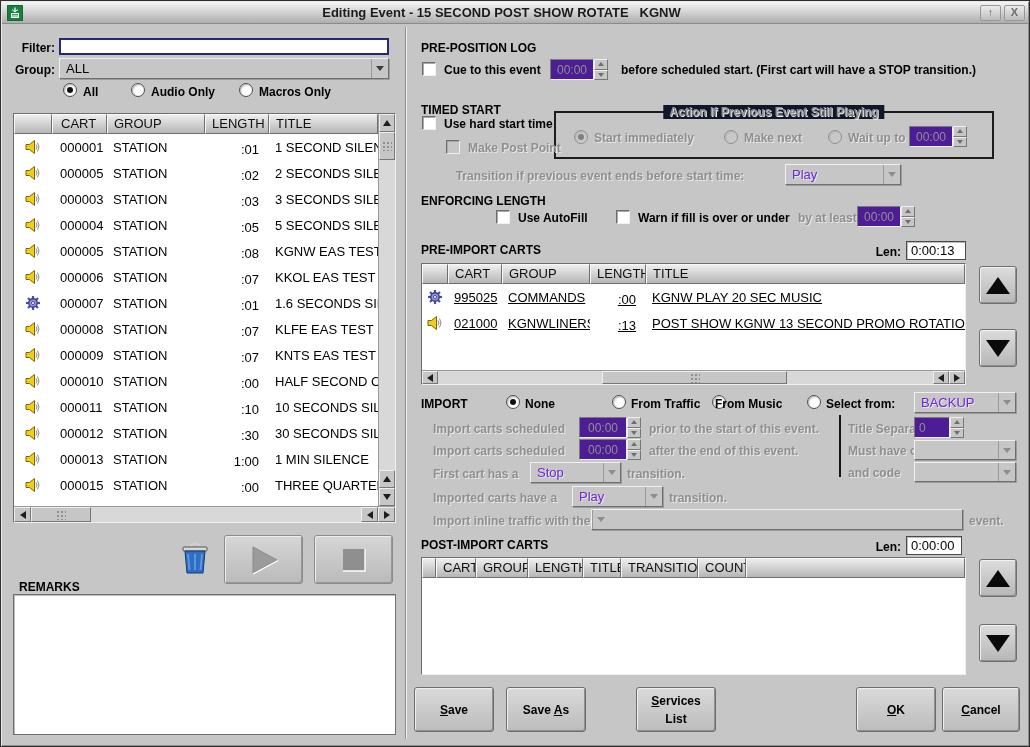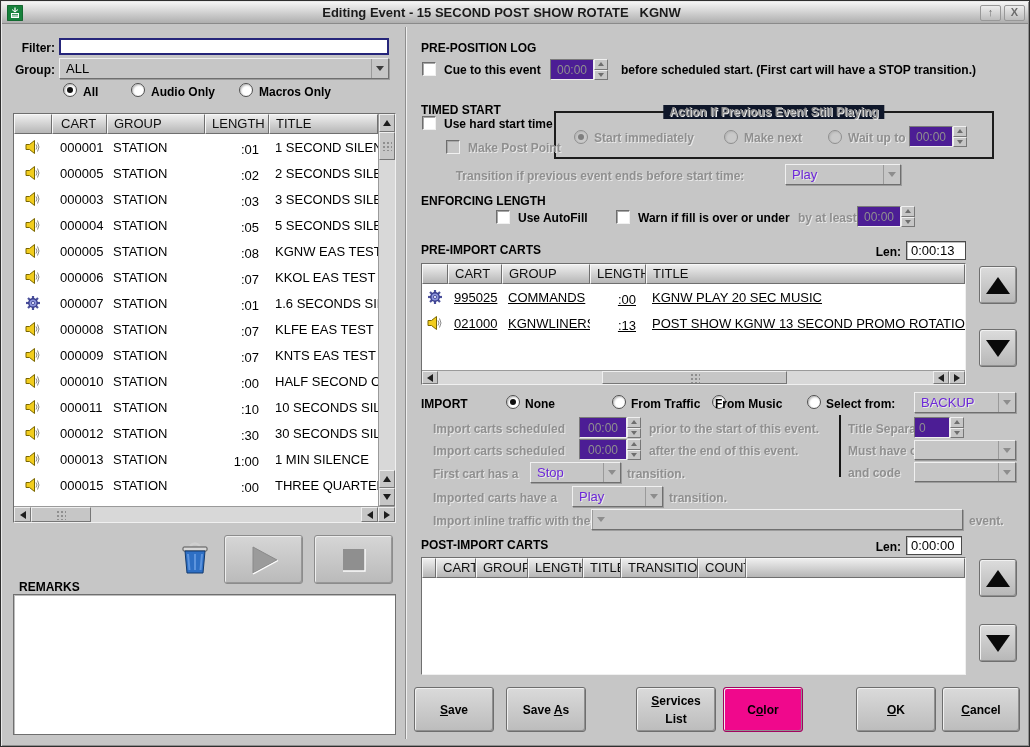--- a/index.html
+++ b/index.html
@@ -711,23 +711,20 @@
   <button class="abs pbtn" style="left:413px;top:686px;width:80px;height:45px;">
     <span><span></span><span class="accel">S</span><span>ave</span></span>
   </button>
   <button class="abs pbtn" style="left:505px;top:686px;width:80px;height:45px;">
     <span><span>Save </span><span class="accel">A</span><span>s</span></span>
   </button>
   <button class="abs pbtn" style="left:635px;top:686px;width:80px;height:45px;">
     <span><span></span><span class="accel">S</span><span>ervices</span></span>
     <span>List</span>
   </button>
-  <button class="abs pbtn" style="left: 722px; top: 686px; width: 80px; height: 45px; border-color: rgb(161, 4, 94); background: rgb(240, 8, 140);">
-    <span><span>C</span><span class="accel">o</span><span>lor</span></span>
-  </button>
   <button class="abs pbtn" style="left:855px;top:686px;width:80px;height:45px;">
     <span><span></span><span class="accel">O</span><span>K</span></span>
   </button>
   <button class="abs pbtn" style="left:941px;top:686px;width:78px;height:45px;">
     <span><span></span><span class="accel">C</span><span>ancel</span></span>
   </button>
 
 </div>
 
 </body></html>

